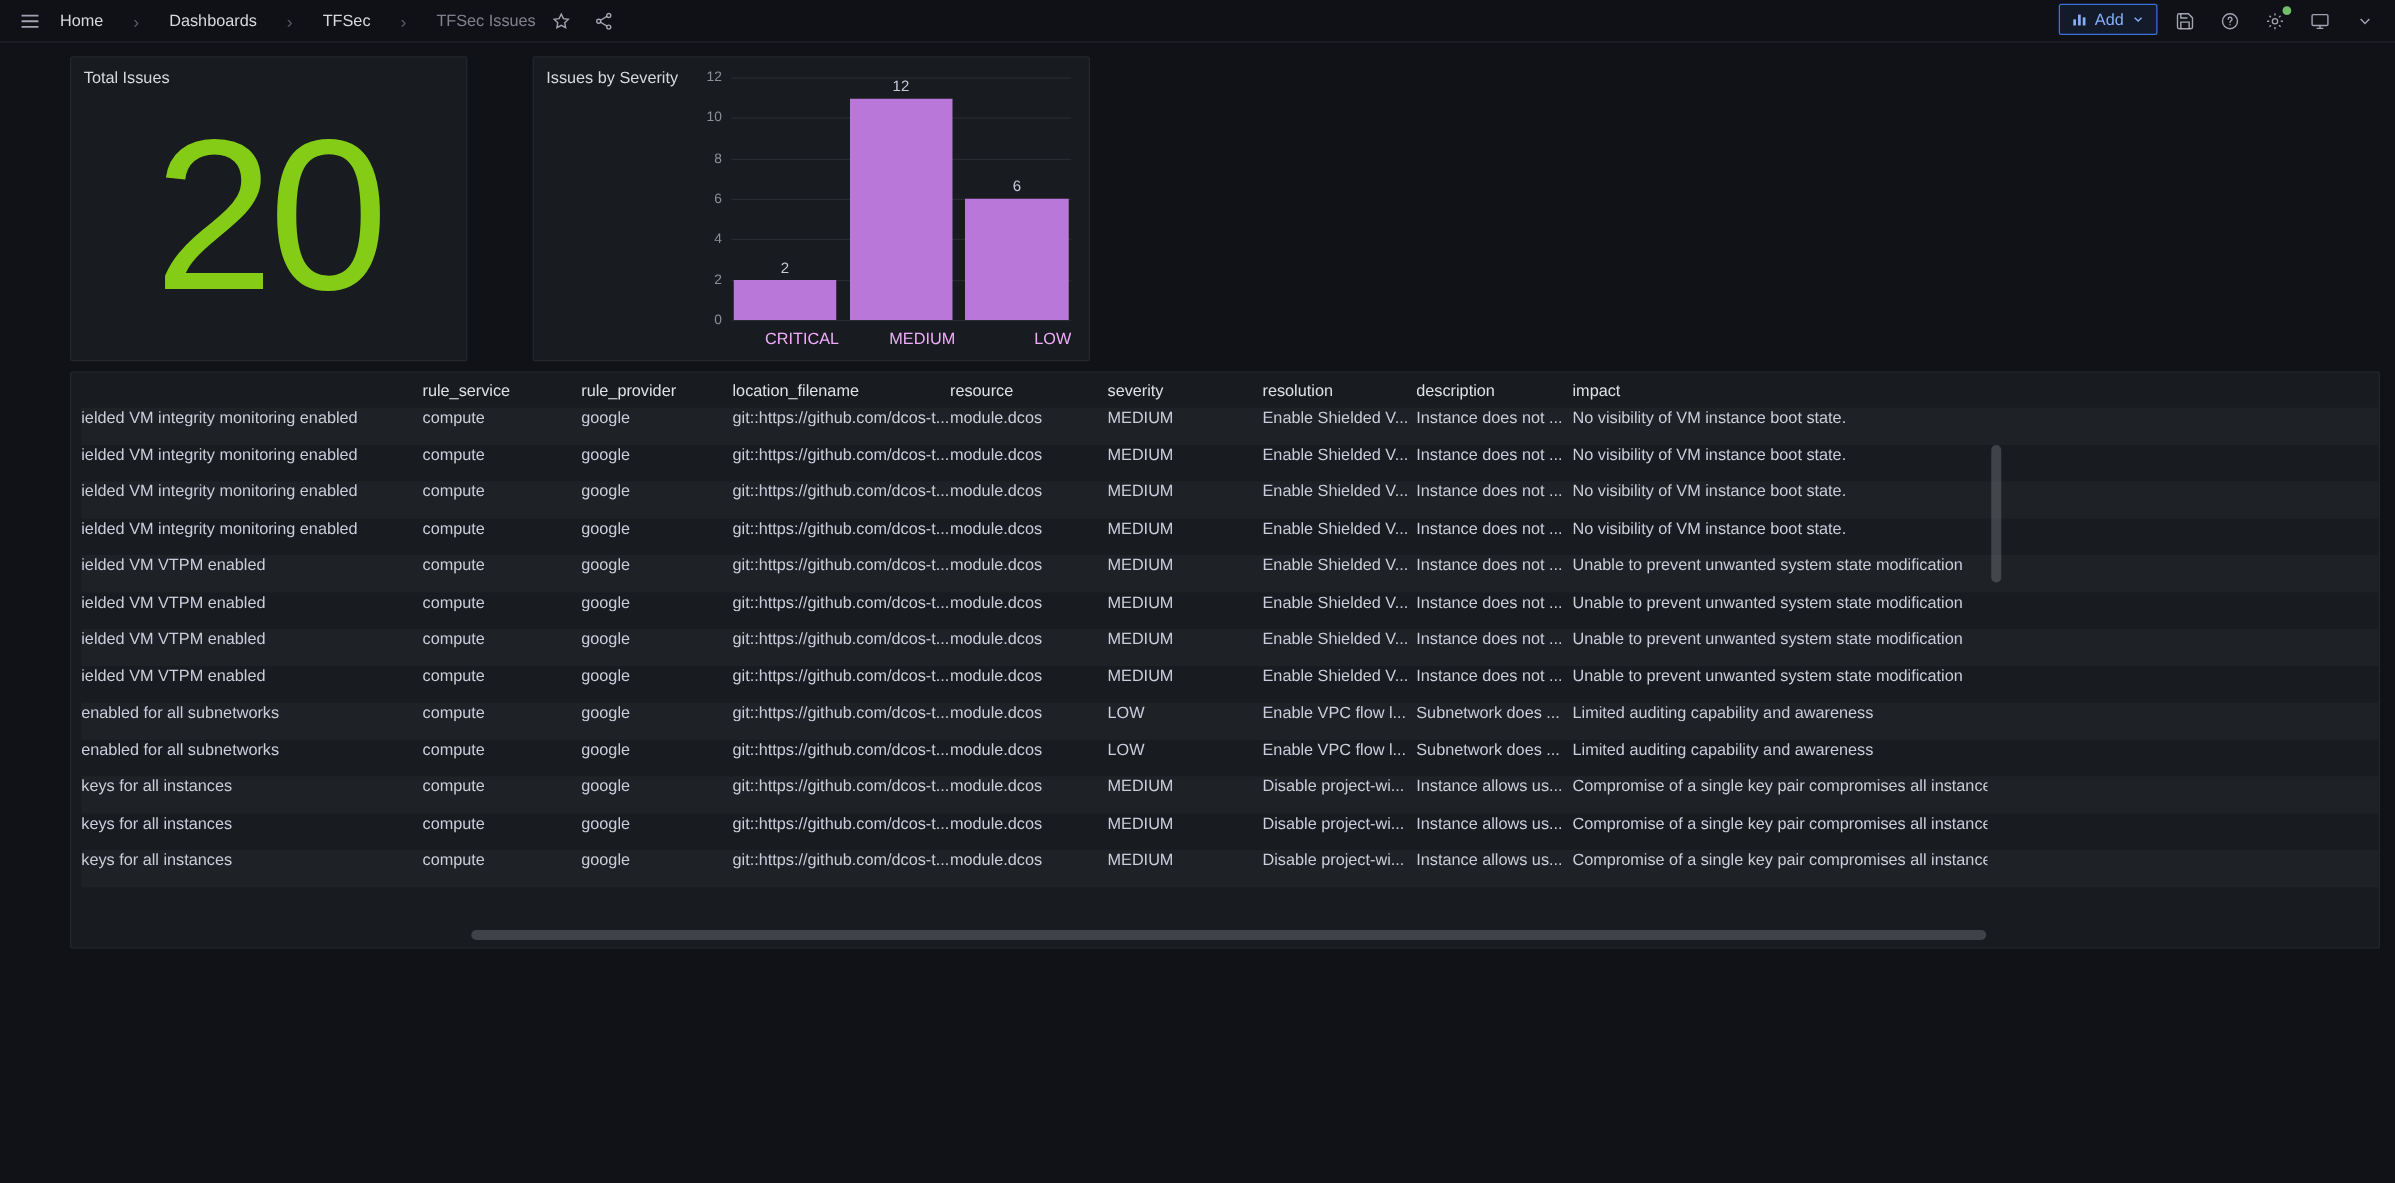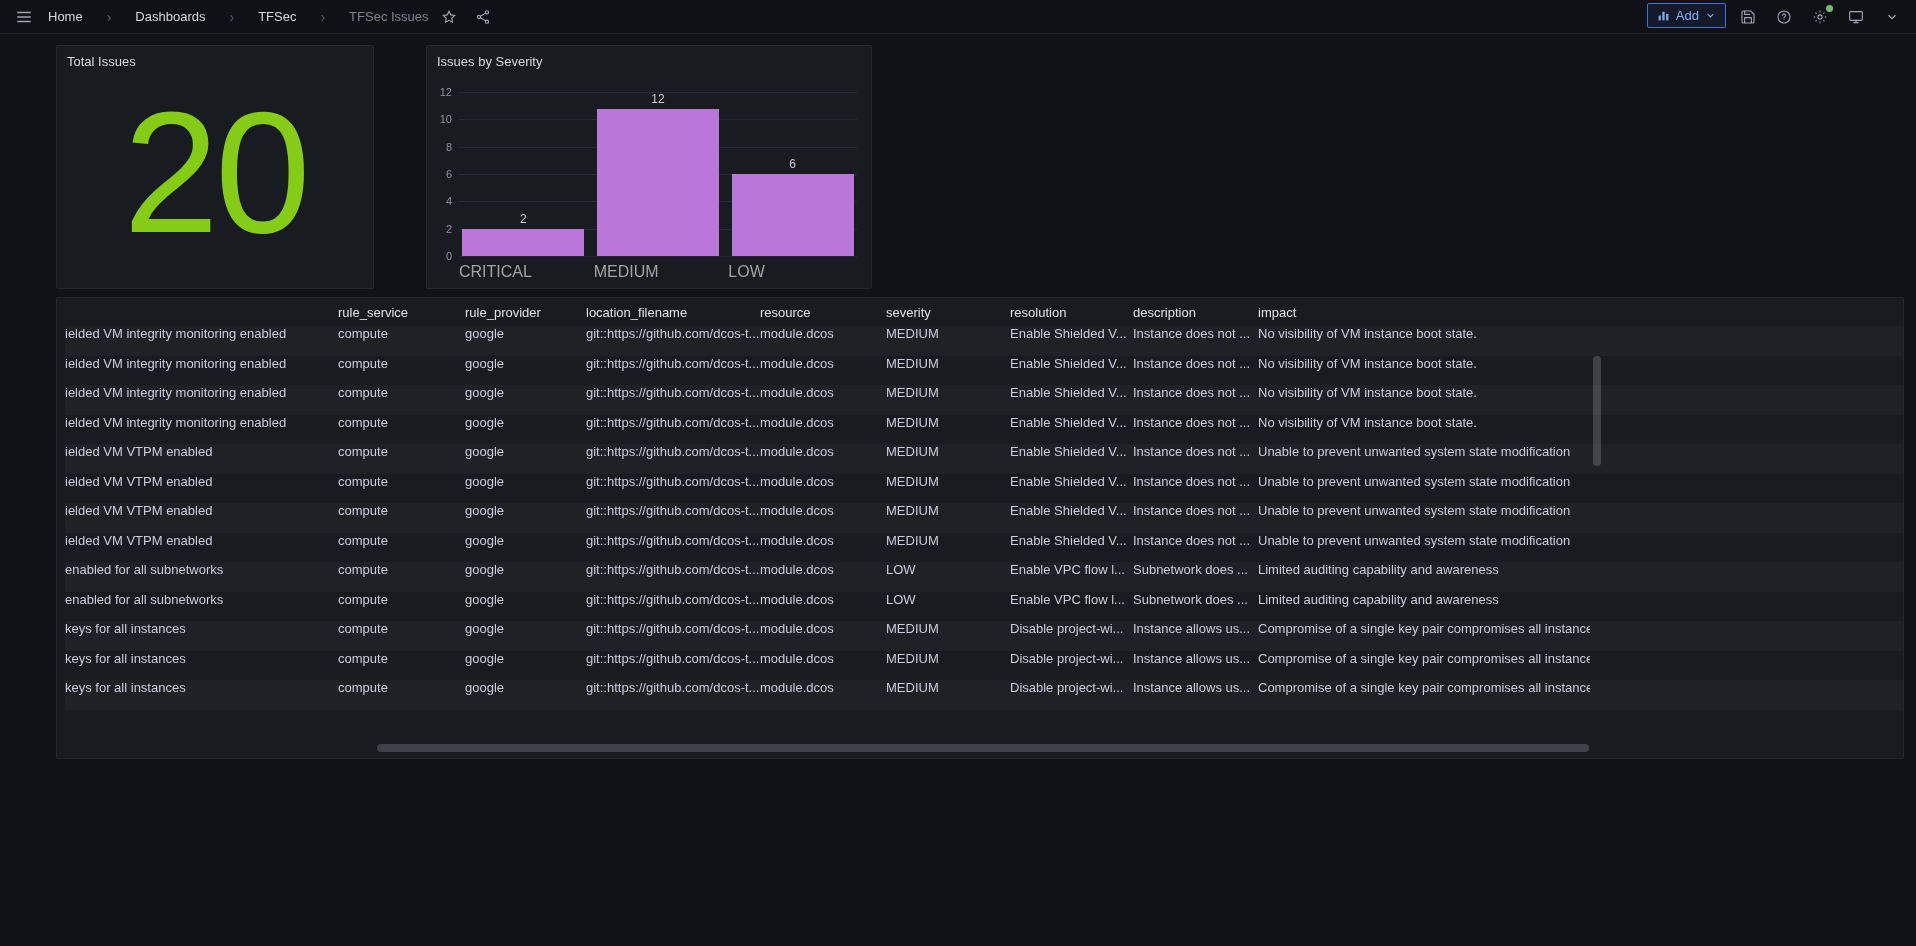--- a/index.html
+++ b/index.html
@@ -48,33 +48,33 @@
   }
   .row-top { display:flex; gap:8px; height:244px; }
   
   .stat-panel { width:318px; display:flex; flex-direction:column; }
   .stat-value {
     flex:1; display:flex; align-items:center; justify-content:center;
     font-size:172px; font-weight:500; line-height:0.9; padding-bottom:20px;
     letter-spacing:-4px;
   }
   
-  .chart-panel { width:446px; display:flex; flex-direction:column; }
+  .chart-panel { width:446px; display:flex; flex-direction:row; }
   .chart-body { flex:1; display:flex; flex-direction:column; padding:16px 14px 8px 6px; }
   .chart-main { flex:1; display:flex; }
   .y-axis { width:26px; position:relative; font-size:11px; color:rgba(204,204,220,0.65); }
   .ytick { position:absolute; right:7px; transform:translateY(-50%); }
   .plot { flex:1; position:relative; }
   .gridline { position:absolute; left:0; right:0; height:1px; background:rgba(204,204,220,0.09); }
   .bars { position:absolute; top:0; left:0; right:0; bottom:0; display:flex; gap:6px; }
   .bar-slot { flex:1; height:100%; display:flex; flex-direction:column; justify-content:flex-end; align-items:center; }
   .bar-value { font-size:12px; color:#ccccdc; margin-bottom:3px; }
   .bar { width:95%; cursor:pointer; }
   .x-axis { display:flex; gap:6px; margin-left:26px; padding-top:7px; height:24px; }
-  .x-label { flex:1; text-align:left; font-size:16px; color:#a3a3a3; overflow:hidden; }
+  .x-label { flex:1; text-align:right; font-size:13px; color:#f0abfc; overflow:hidden; }
   
   .table-panel { height:462px; margin-top:8px; overflow:hidden; }
   .tbl { padding-left:8px; }
   .thead { display:flex; height:28px; align-items:center; font-weight:500; color:#e0e1e6; }
   .tr { display:flex; height:29.5px; align-items:flex-start; cursor:default; }
   .tr:nth-child(odd) { background:rgba(255,255,255,0.028); }
   .th,.td { flex:none; padding-right:10px; white-space:nowrap; overflow:hidden; }
   .c0{width:273px} .c1{width:127px} .c2{width:121px} .c3{width:174px} .c4{width:126px}
   .c5{width:124px} .c6{width:123px} .c7{width:125px} .c8{width:332px}
   .vscroll {

